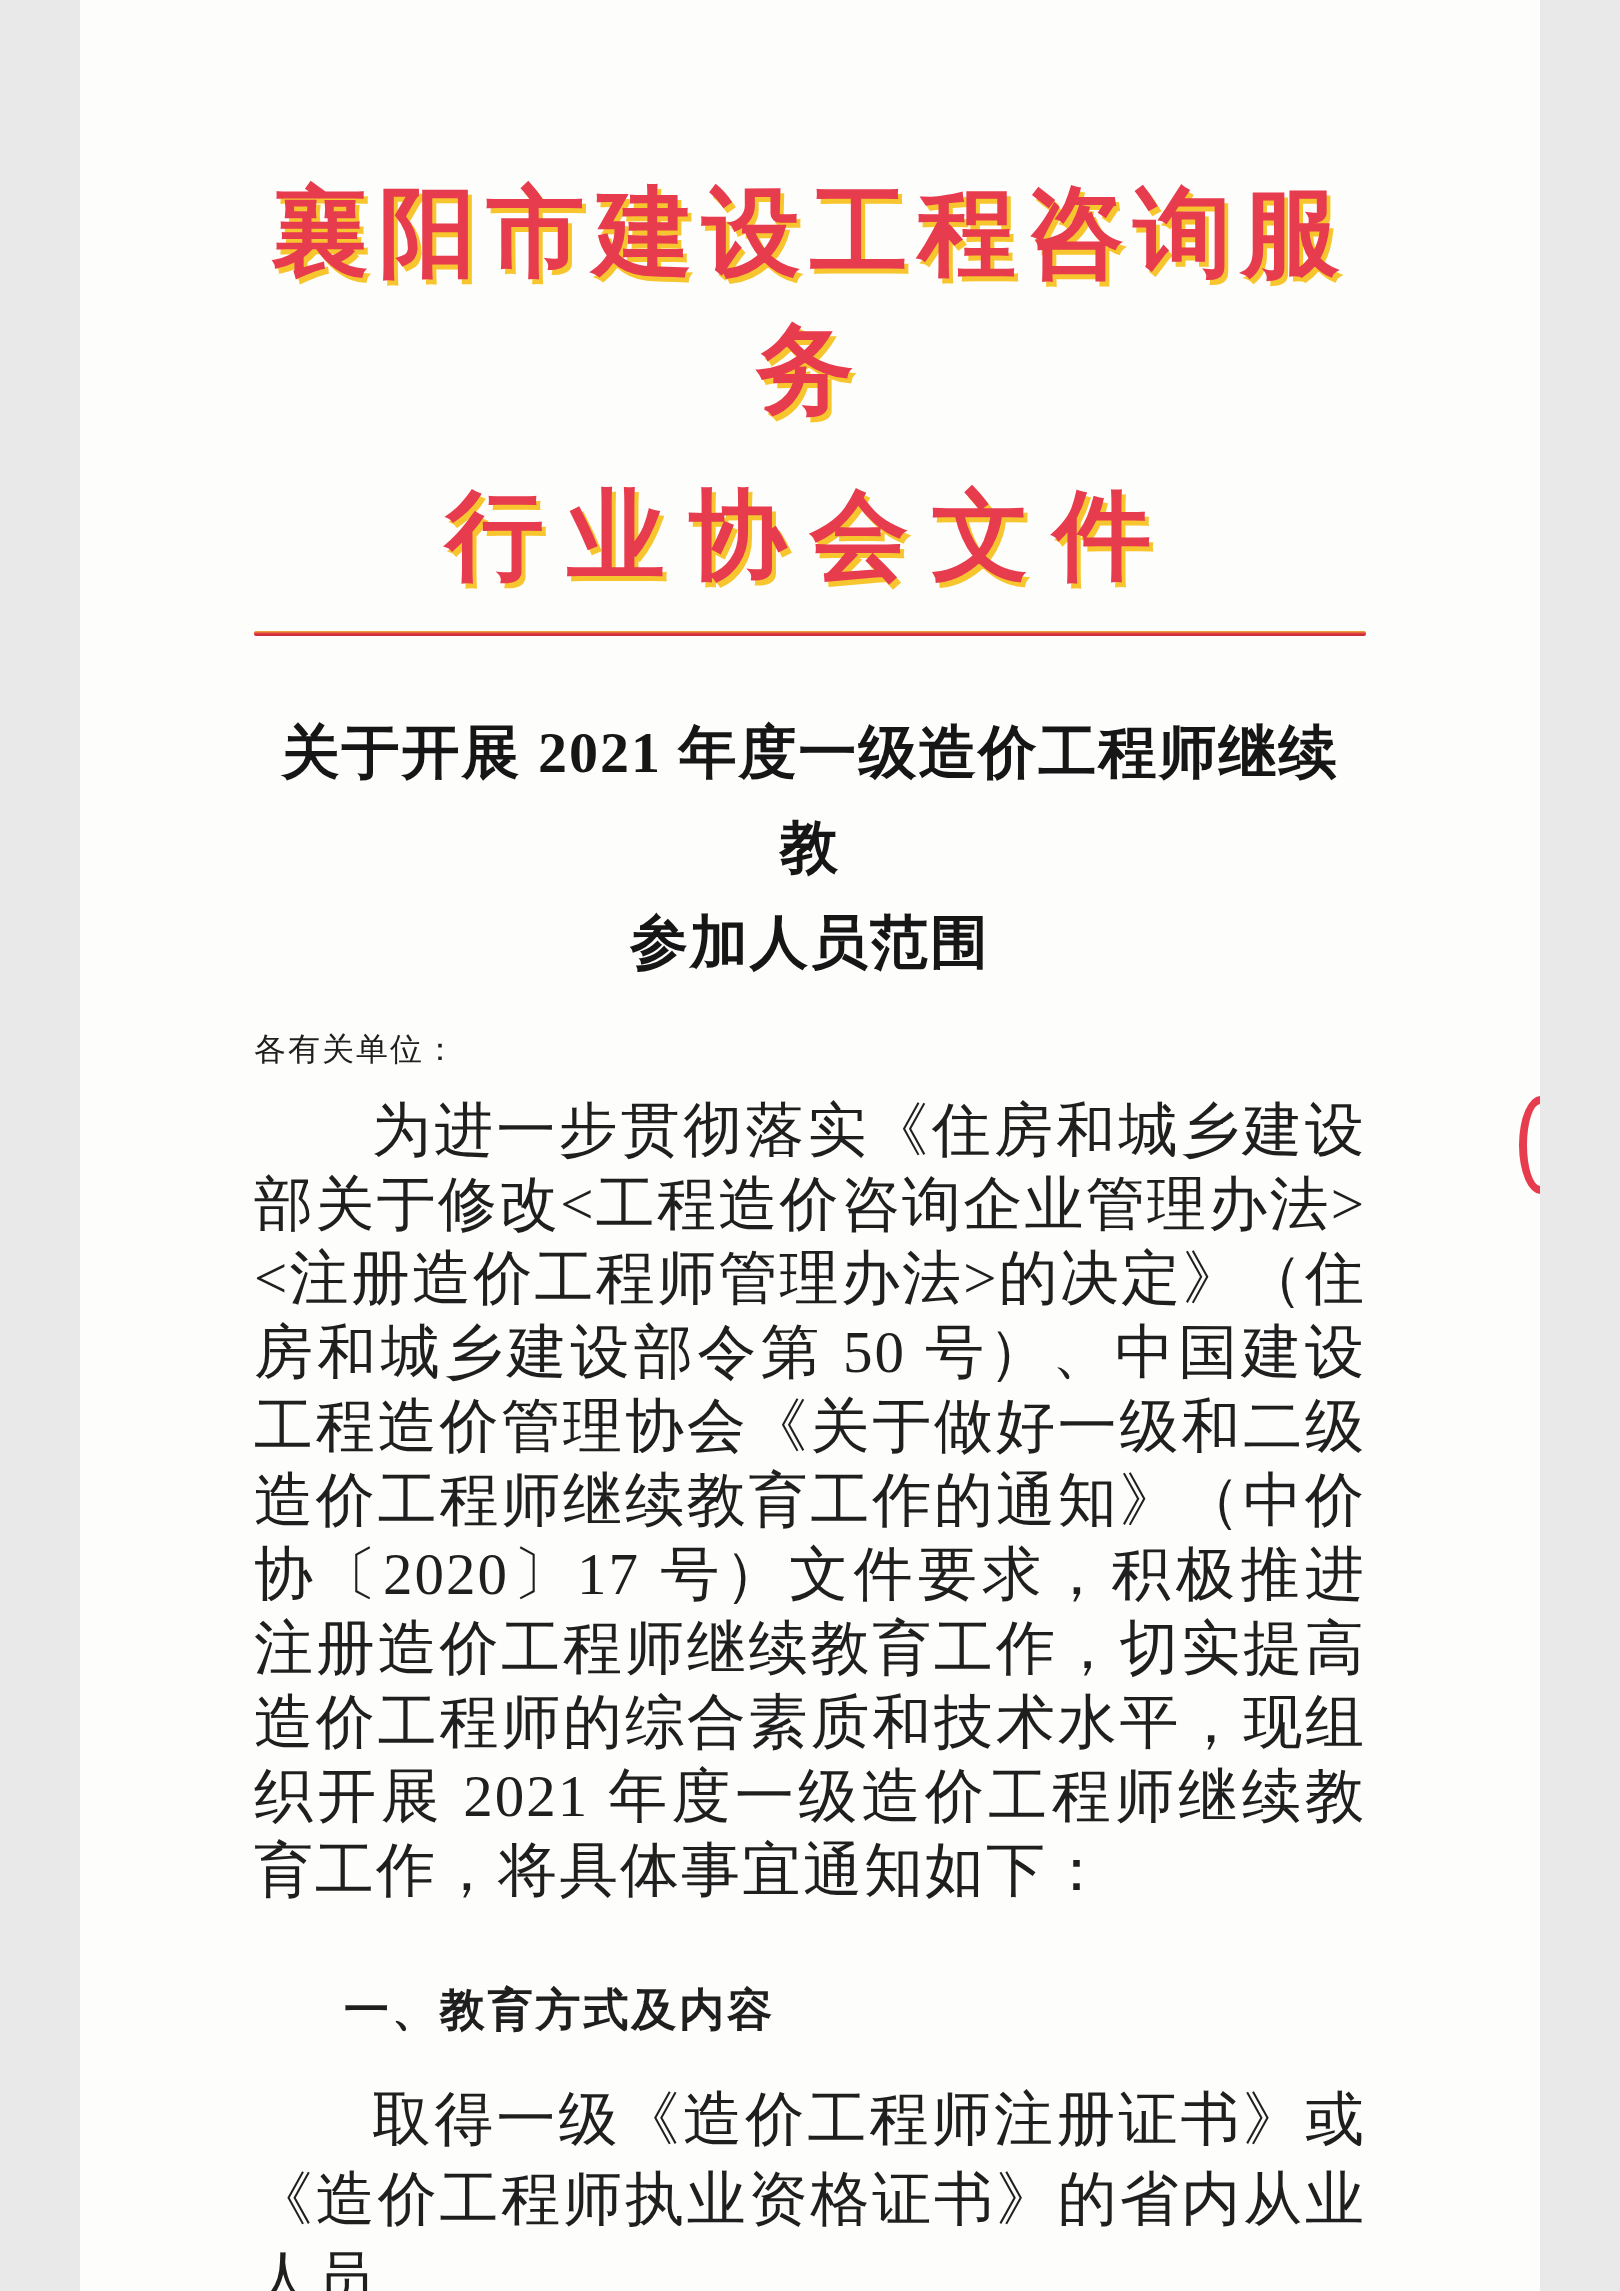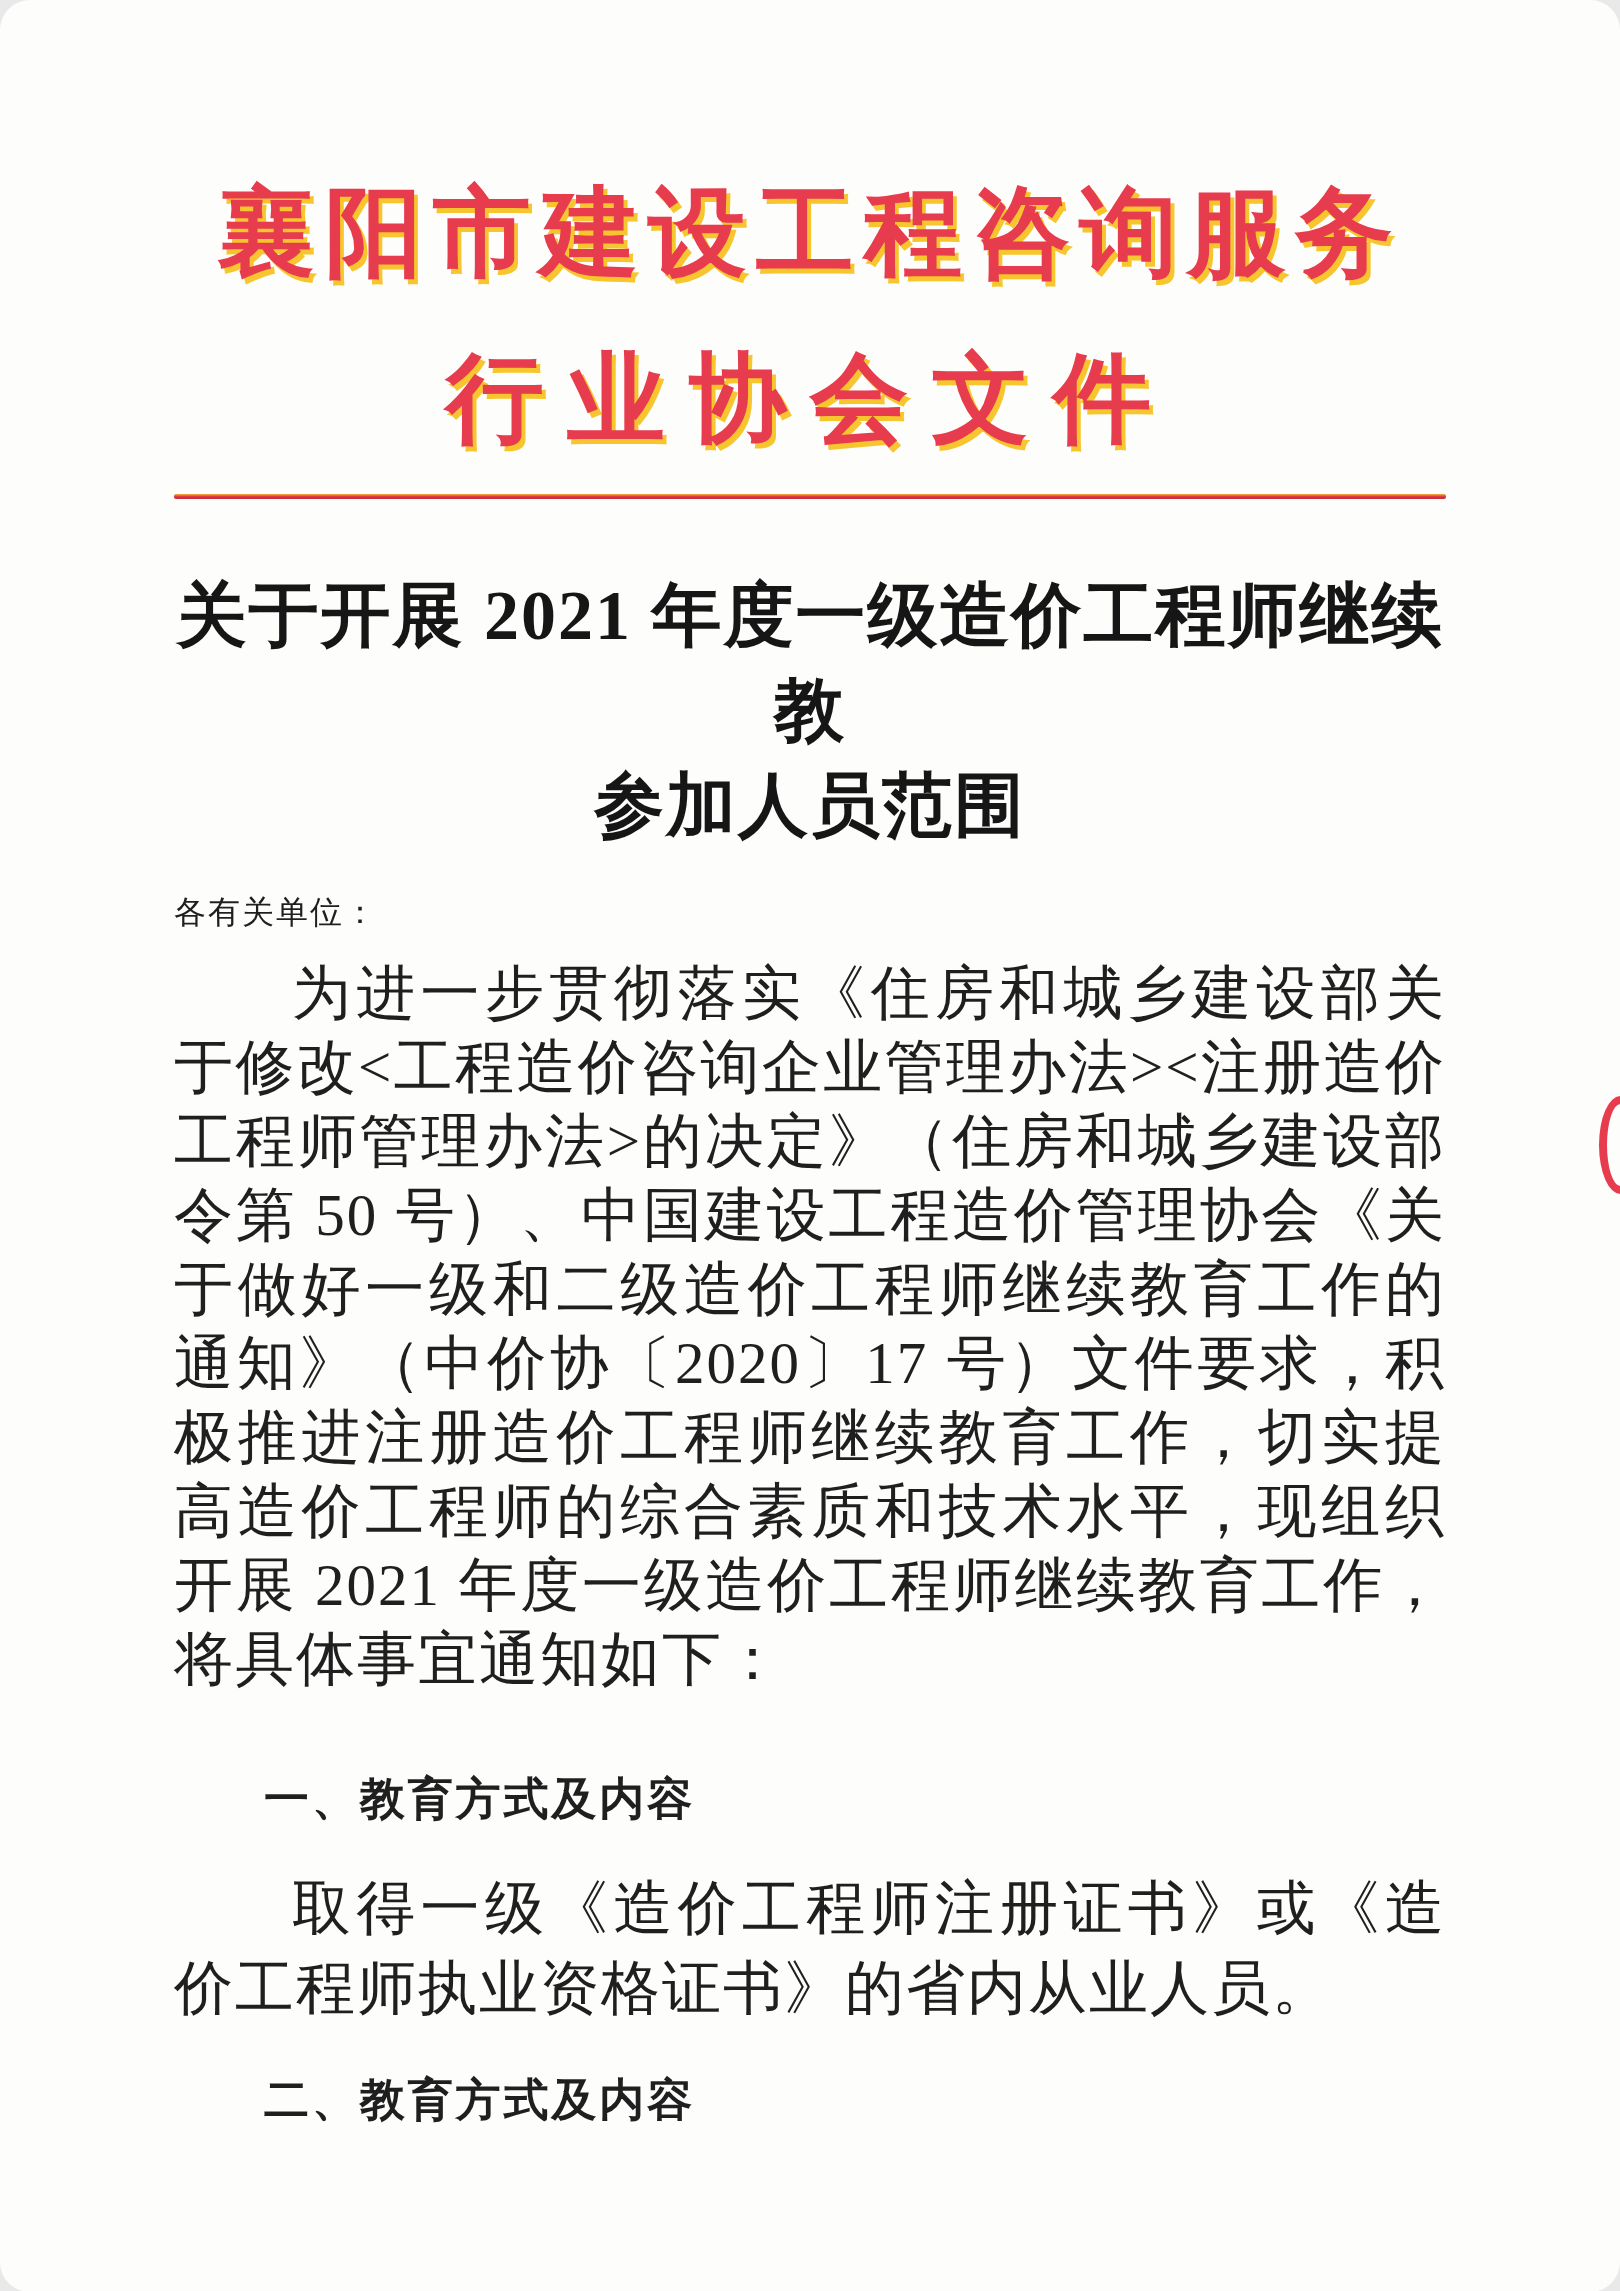--- a/index.html
+++ b/index.html
@@ -7,28 +7,27 @@
     --shadow-yellow:#f7c62e;
     --rule-red:#dd3340;
     --rule-orange:#f0b43a;
     --body-ink:#1f1f1f;
     --paper:#fdfdfc;
   }
   *{margin:0;padding:0;box-sizing:border-box;}
   html,body{background:#e9e9e9;}
   .page{
     position:relative;
-    width:1620px;
+    width:1460px;
     height:2292px;
     margin:0 auto;
     background:var(--paper);
     overflow:hidden;
     font-family:"Liberation Serif","DejaVu Serif",serif;
     color:var(--body-ink);
-    border-radius:30px;
   }
   .content{
     padding:0 174px;
   }
   
   .org-title{
     text-align:center;
     color:var(--header-red);
     font-weight:bold;
     font-size:98px;
@@ -56,21 +55,21 @@
     height:5.9px;
     width:100%;
     background:linear-gradient(180deg,var(--rule-orange) 0%,var(--rule-red) 55%,#c22c3a 100%);
     border-radius:2px;
   }
   
   .doc-title{
     margin-top:69px;
     text-align:center;
     font-weight:bold;
-    font-size:70px;
+    font-size:58px;
     line-height:95px;
     letter-spacing:2px;
     color:#161616;
   }
   
   .salutation{
     margin-top:23.5px;
     font-size:32px;
     line-height:71px;
     letter-spacing:2px;

